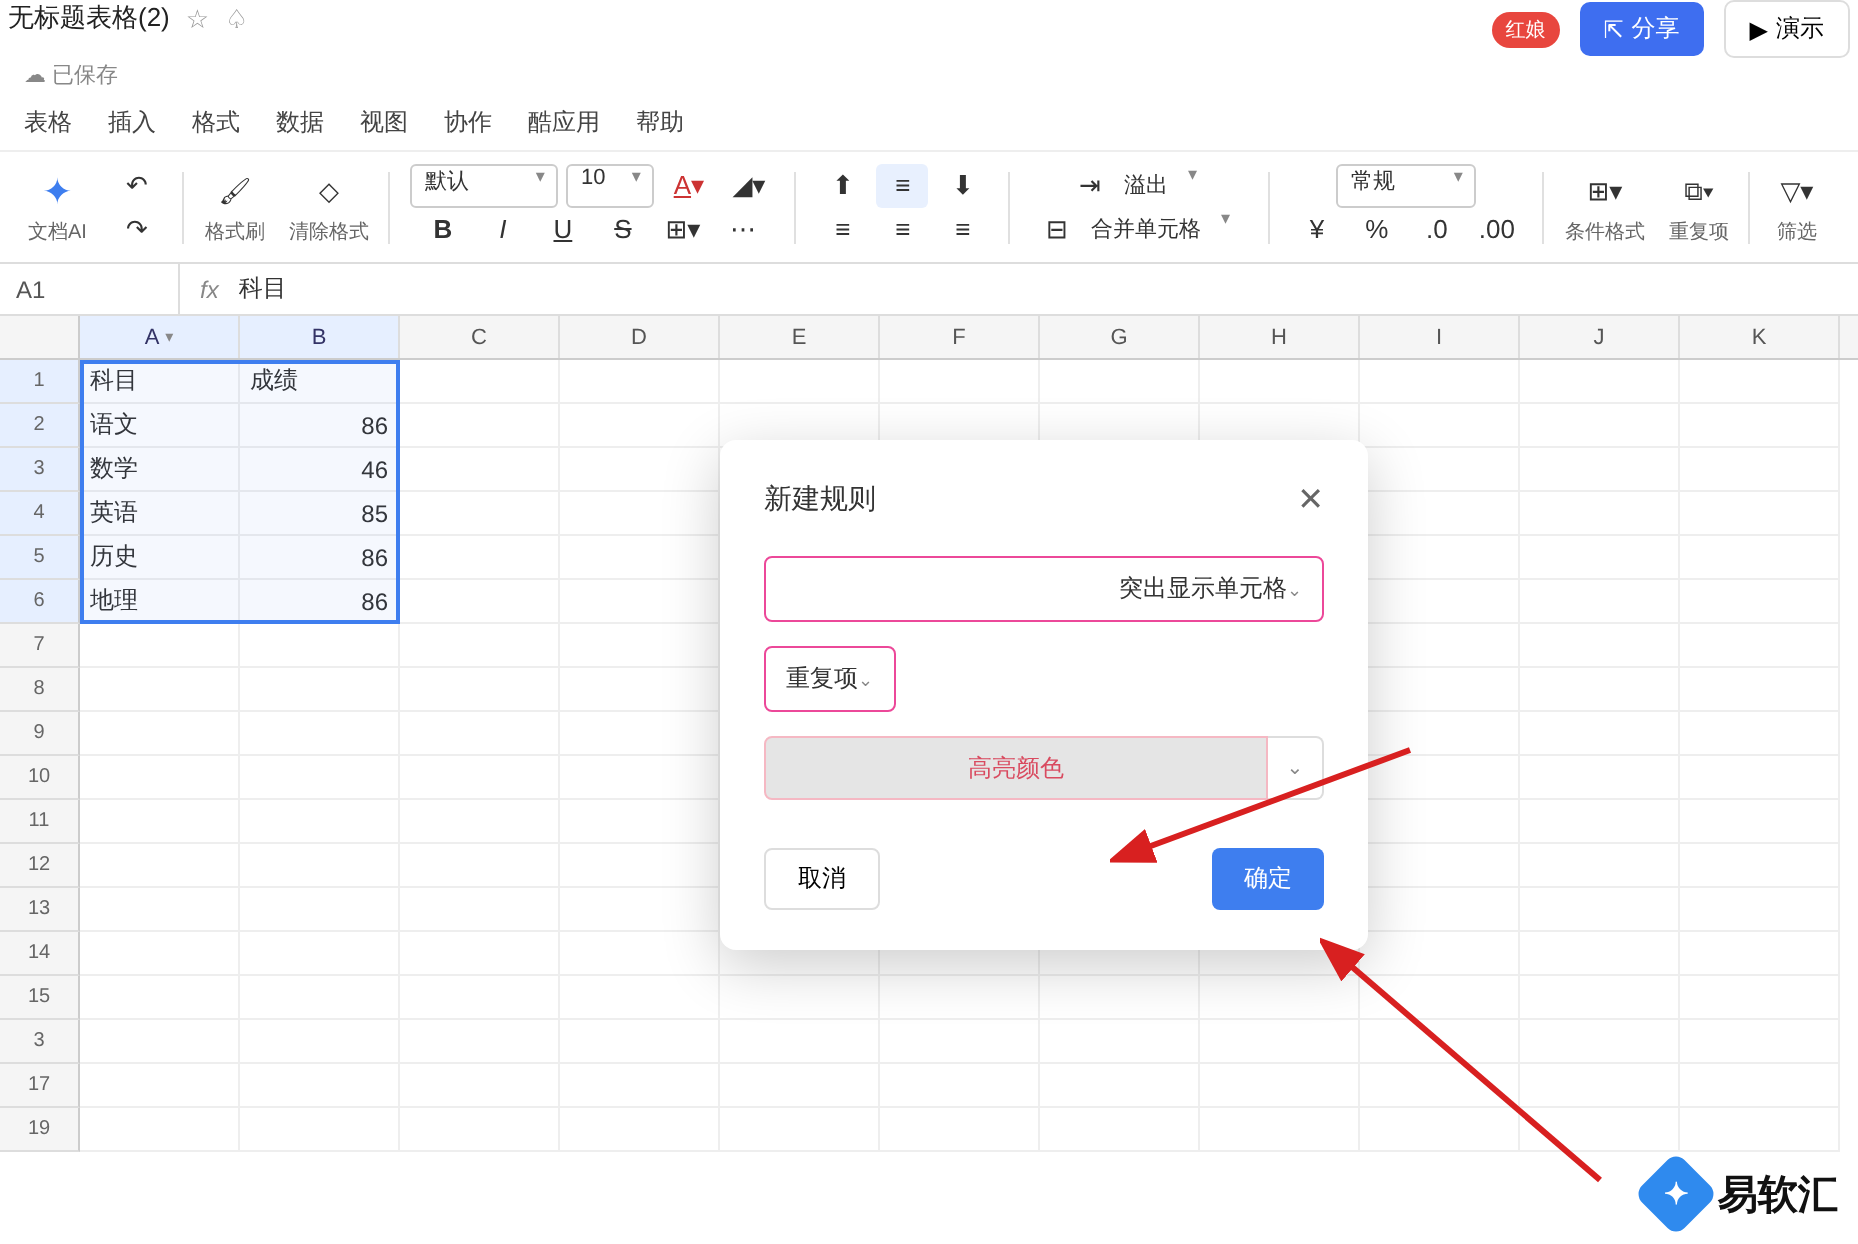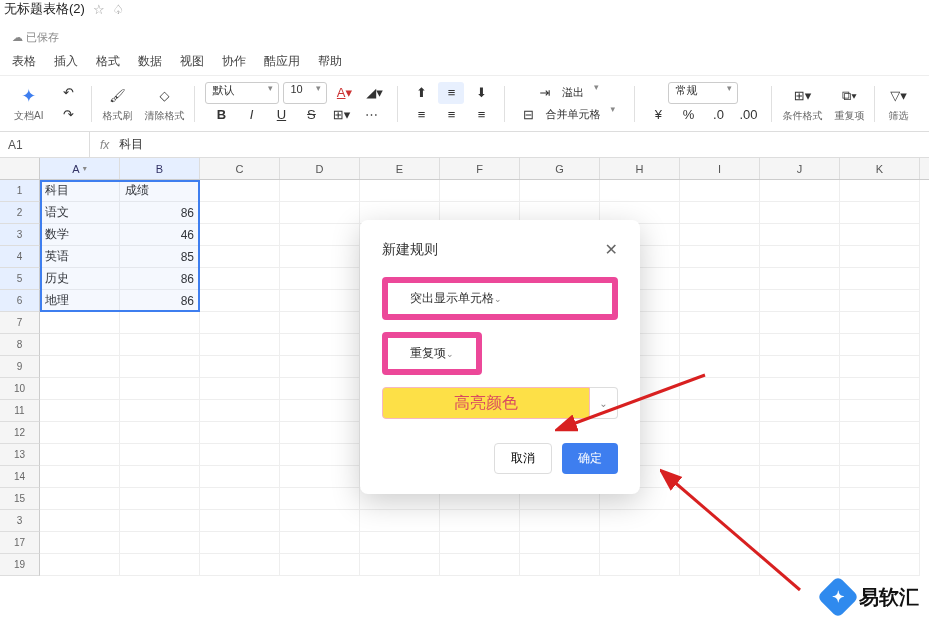--- a/index.html
+++ b/index.html
@@ -42,31 +42,31 @@
 .ch{width:80px;border-right:1px solid #ddd;display:flex;align-items:center;justify-content:center;font-size:11px;color:#555;position:relative}
 .ch.sel{background:#e6efff;color:#336}
 .ch .dd{font-size:8px;margin-left:3px;color:#888}
 .rows{display:flex;flex-direction:column}
 .row{display:flex;height:22px}
 .rh{width:40px;background:#f5f5f5;border-right:1px solid #ccc;border-bottom:1px solid #ddd;display:flex;align-items:center;justify-content:center;font-size:10px;color:#666}
 .rh.sel{background:#e6efff}
 .cell{width:80px;border-right:1px solid #eee;border-bottom:1px solid #eee;padding:0 5px;display:flex;align-items:center;font-size:12px}
 .cell.num{justify-content:flex-end}
 .selrange{position:absolute;border:2px solid #3e7eef;background:rgba(62,126,239,0.05);pointer-events:none}
-.modal{position:absolute;left:360px;top:220px;width:280px;background:#fff;border-radius:8px;box-shadow:0 8px 30px rgba(0,0,0,0.2);padding:20px 22px}
+.modal{position:absolute;left:360px;top:220px;width:324px;background:#fff;border-radius:8px;box-shadow:0 8px 30px rgba(0,0,0,0.2);padding:20px 22px}
 .modal-h{display:flex;justify-content:space-between;align-items:center;margin-bottom:18px}
 .modal-h h3{font-size:14px;font-weight:500}
 .close{cursor:pointer;font-size:16px;color:#666}
-.mselect{width:100%;border:6px solid #ec4899;border-radius:4px;padding:7px 22px;font-size:12px;display:flex;justify-content:flex-start;align-items:center;cursor:pointer;margin-bottom:12px}
+.mselect{width:100%;border:1px solid #ec4899;border-radius:4px;padding:7px 10px;font-size:12px;display:flex;justify-content:flex-end;align-items:center;cursor:pointer;margin-bottom:12px}
 .mselect.small{width:auto;display:inline-flex}
 .mlabel{font-size:12px;color:#555;margin:10px 0 8px}
 .highlight-sel{display:flex;gap:0}
-.highlight-box{flex:1;background:#fde047;border:1px solid #f5b8c3;border-radius:4px 0 0 4px;height:32px;display:flex;align-items:center;justify-content:center;color:#d94a5f;font-size:16px;cursor:pointer}
+.highlight-box{flex:1;background:#e5e5e5;border:1px solid #f5b8c3;border-radius:4px 0 0 4px;height:32px;display:flex;align-items:center;justify-content:center;color:#d94a5f;font-size:12px;cursor:pointer}
 .highlight-dd{width:28px;border:1px solid #ddd;border-left:none;border-radius:0 4px 4px 0;display:flex;align-items:center;justify-content:center;cursor:pointer;font-size:10px;color:#888}
-.modal-ft{display:flex;justify-content:flex-end;gap:10px;margin-top:24px}
+.modal-ft{display:flex;justify-content:space-between;gap:10px;margin-top:24px}
 .btn-cancel{border:1px solid #ddd;background:#fff;padding:6px 16px;border-radius:4px;font-size:12px;cursor:pointer}
 .btn-ok{border:none;background:#3e7eef;color:#fff;padding:6px 16px;border-radius:4px;font-size:12px;cursor:pointer}
 
 
 .arrow{position:absolute;pointer-events:none}
 
 
 .wm{position:absolute;right:10px;bottom:10px;display:flex;align-items:center;gap:6px;font-size:20px;font-weight:700;color:#111}
 .wm-icon{width:30px;height:30px;background:#2f8aee;border-radius:6px;display:flex;align-items:center;justify-content:center;transform:rotate(45deg)}
 .wm-icon span{transform:rotate(-45deg);color:#fff;font-size:15px}
@@ -76,20 +76,31 @@
 
 <div class="titlebar">
   <div class="doc-title">
     <span>无标题表格(2)</span>
     <span class="star">☆</span>
     <span class="bell">♤</span>
   </div>
   <div class="saved">
     <span>☁</span>
     <span>已保存</span>
+  </div>
+  <div class="titlebar-right">
+    <span class="badge-red">红娘</span>
+    <button class="share-btn">
+      <span>⇱</span>
+      <span>分享</span>
+    </button>
+    <button class="present-btn">
+      <span>▶</span>
+      <span>演示</span>
+    </button>
   </div>
 </div>
 
 <div class="menubar">
   <span>表格</span>
   <span>插入</span>
   <span>格式</span>
   <span>数据</span>
   <span>视图</span>
   <span>协作</span>

